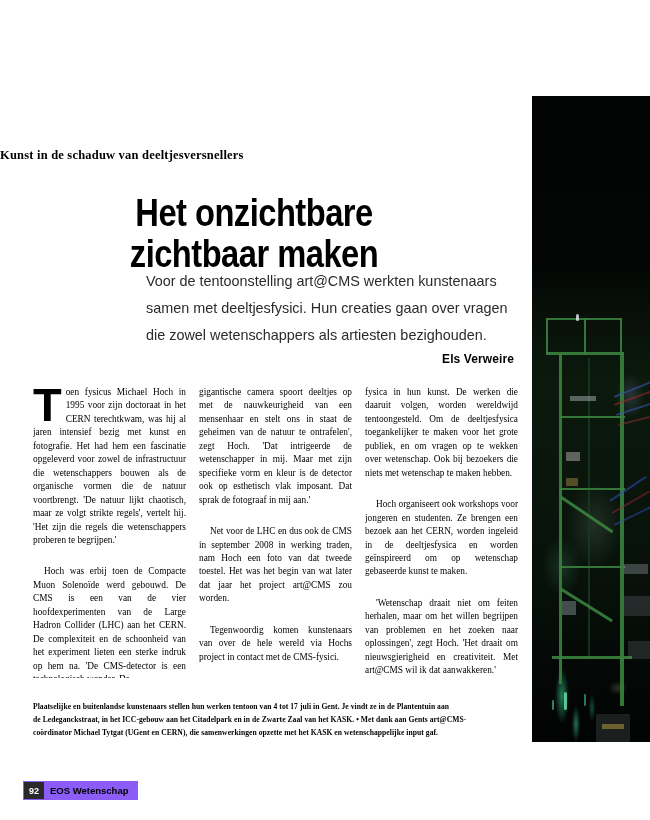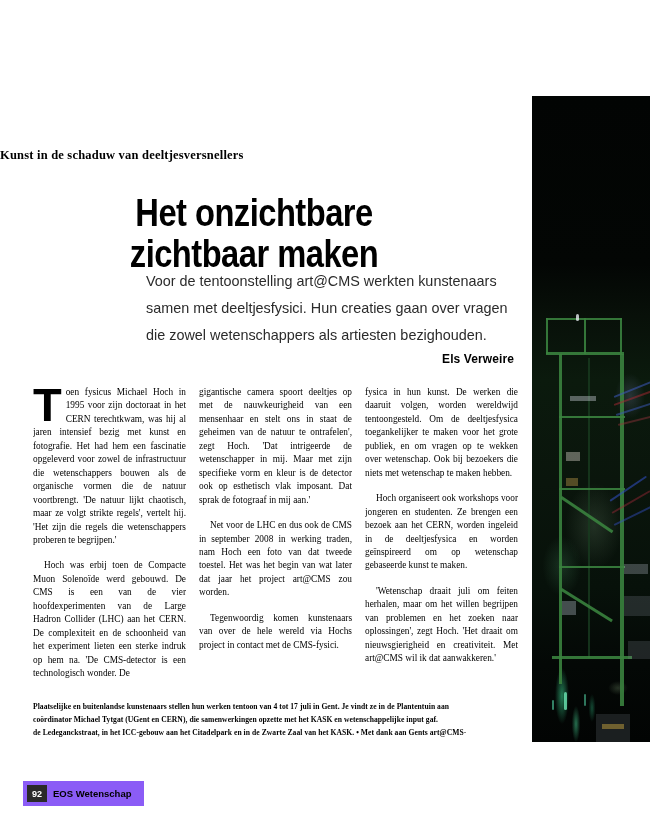--- a/index.html
+++ b/index.html
@@ -128,21 +128,21 @@
   }
   .col {
     width: 153px;
     font-size: 9.3px;
     line-height: 13.45px;
     text-align: justify;
     overflow: hidden;
   }
   .col p { margin: 0; text-indent: 11px; }
   .col p.first { text-indent: 0; }
-  .col p + p { margin-top: 12px; }
+  .col p + p { margin-top: 18px; }
 
   
   .dropcap {
     float: left;
     font-family: "Liberation Sans", sans-serif;
     font-weight: bold;
     font-size: 47px;
     line-height: 36px;
     margin: 1px 4px 0 0;
     padding: 0;
@@ -161,21 +161,21 @@
   }
   #caption .cap-line { display: block; }
 
   
   #footer {
     position: absolute;
     left: 23px; top: 781px;
     display: flex;
     align-items: stretch;
     height: 17px;
-    border: 4px solid #8b5cf6;
+    border: 1px solid #8b5cf6;
   }
   #footer .folio {
     background: #2a2a2a;
     color: #ffffff;
     font-family: "Liberation Sans", sans-serif;
     font-weight: bold;
     font-size: 9px;
     padding: 0 5px;
     display: flex;
     align-items: center;
@@ -260,28 +260,28 @@
 
     <div class="col">
       <p class="first">gigantische camera spoort deeltjes op met de nauwkeurigheid van een mensenhaar en stelt ons in staat de geheimen van de natuur te ontrafelen', zegt Hoch. 'Dat intrigeerde de wetenschapper in mij. Maar met zijn specifieke vorm en kleur is de detector ook op esthetisch vlak imposant. Dat sprak de fotograaf in mij aan.'</p>
       <p>Net voor de LHC en dus ook de CMS in september 2008 in werking traden, nam Hoch een foto van dat tweede toestel. Het was het begin van wat later dat jaar het project art@CMS zou worden.</p>
       <p>Tegenwoordig komen kunstenaars van over de hele wereld via Hochs project in contact met de CMS-fysici.</p>
     </div>
 
     <div class="col">
       <p class="first">fysica in hun kunst. De werken die daaruit volgen, worden wereldwijd tentoongesteld. Om de deeltjesfysica toegankelijker te maken voor het grote publiek, en om vragen op te wekken over wetenschap. Ook bij bezoekers die niets met wetenschap te maken hebben.</p>
       <p>Hoch organiseert ook workshops voor jongeren en studenten. Ze brengen een bezoek aan het CERN, worden ingeleid in de deeltjesfysica en worden geïnspireerd om op wetenschap gebaseerde kunst te maken.</p>
-      <p>'Wetenschap draait juli om feiten herhalen, maar om het willen begrijpen van problemen en het zoeken naar oplossingen', zegt Hoch. 'Het draait om nieuwsgierigheid en creativiteit. Met art@CMS wil ik dat aanwakkeren.'</p>
+      <p>'Wetenschap draait niet om feiten herhalen, maar om het willen begrijpen van problemen en het zoeken naar oplossingen', zegt Hoch. 'Het draait om nieuwsgierigheid en creativiteit. Met art@CMS wil ik dat aanwakkeren.'</p>
     </div>
 
   </div>
 </div>
 
 <div id="caption">
   <span class="cap-line">Plaatselijke en buitenlandse kunstenaars stellen hun werken tentoon van 4 tot 17 juli in Gent. Je vindt ze in de Plantentuin aan</span>
+  <span class="cap-line">de Ledeganckstraat, in het ICC-gebouw aan het Citadelpark en in de Zwarte Zaal van het KASK. • Met dank aan Gents art@CMS-</span>
   <span class="cap-line">coördinator Michael Tytgat (UGent en CERN), die samenwerkingen opzette met het KASK en wetenschappelijke input gaf.</span>
-  <span class="cap-line">de Ledeganckstraat, in het ICC-gebouw aan het Citadelpark en in de Zwarte Zaal van het KASK. • Met dank aan Gents art@CMS-</span>
 </div>
 
 <div id="footer">
   <span class="folio">92</span>
   <span class="pub">EOS Wetenschap</span>
 </div>
 
 </body></html>

